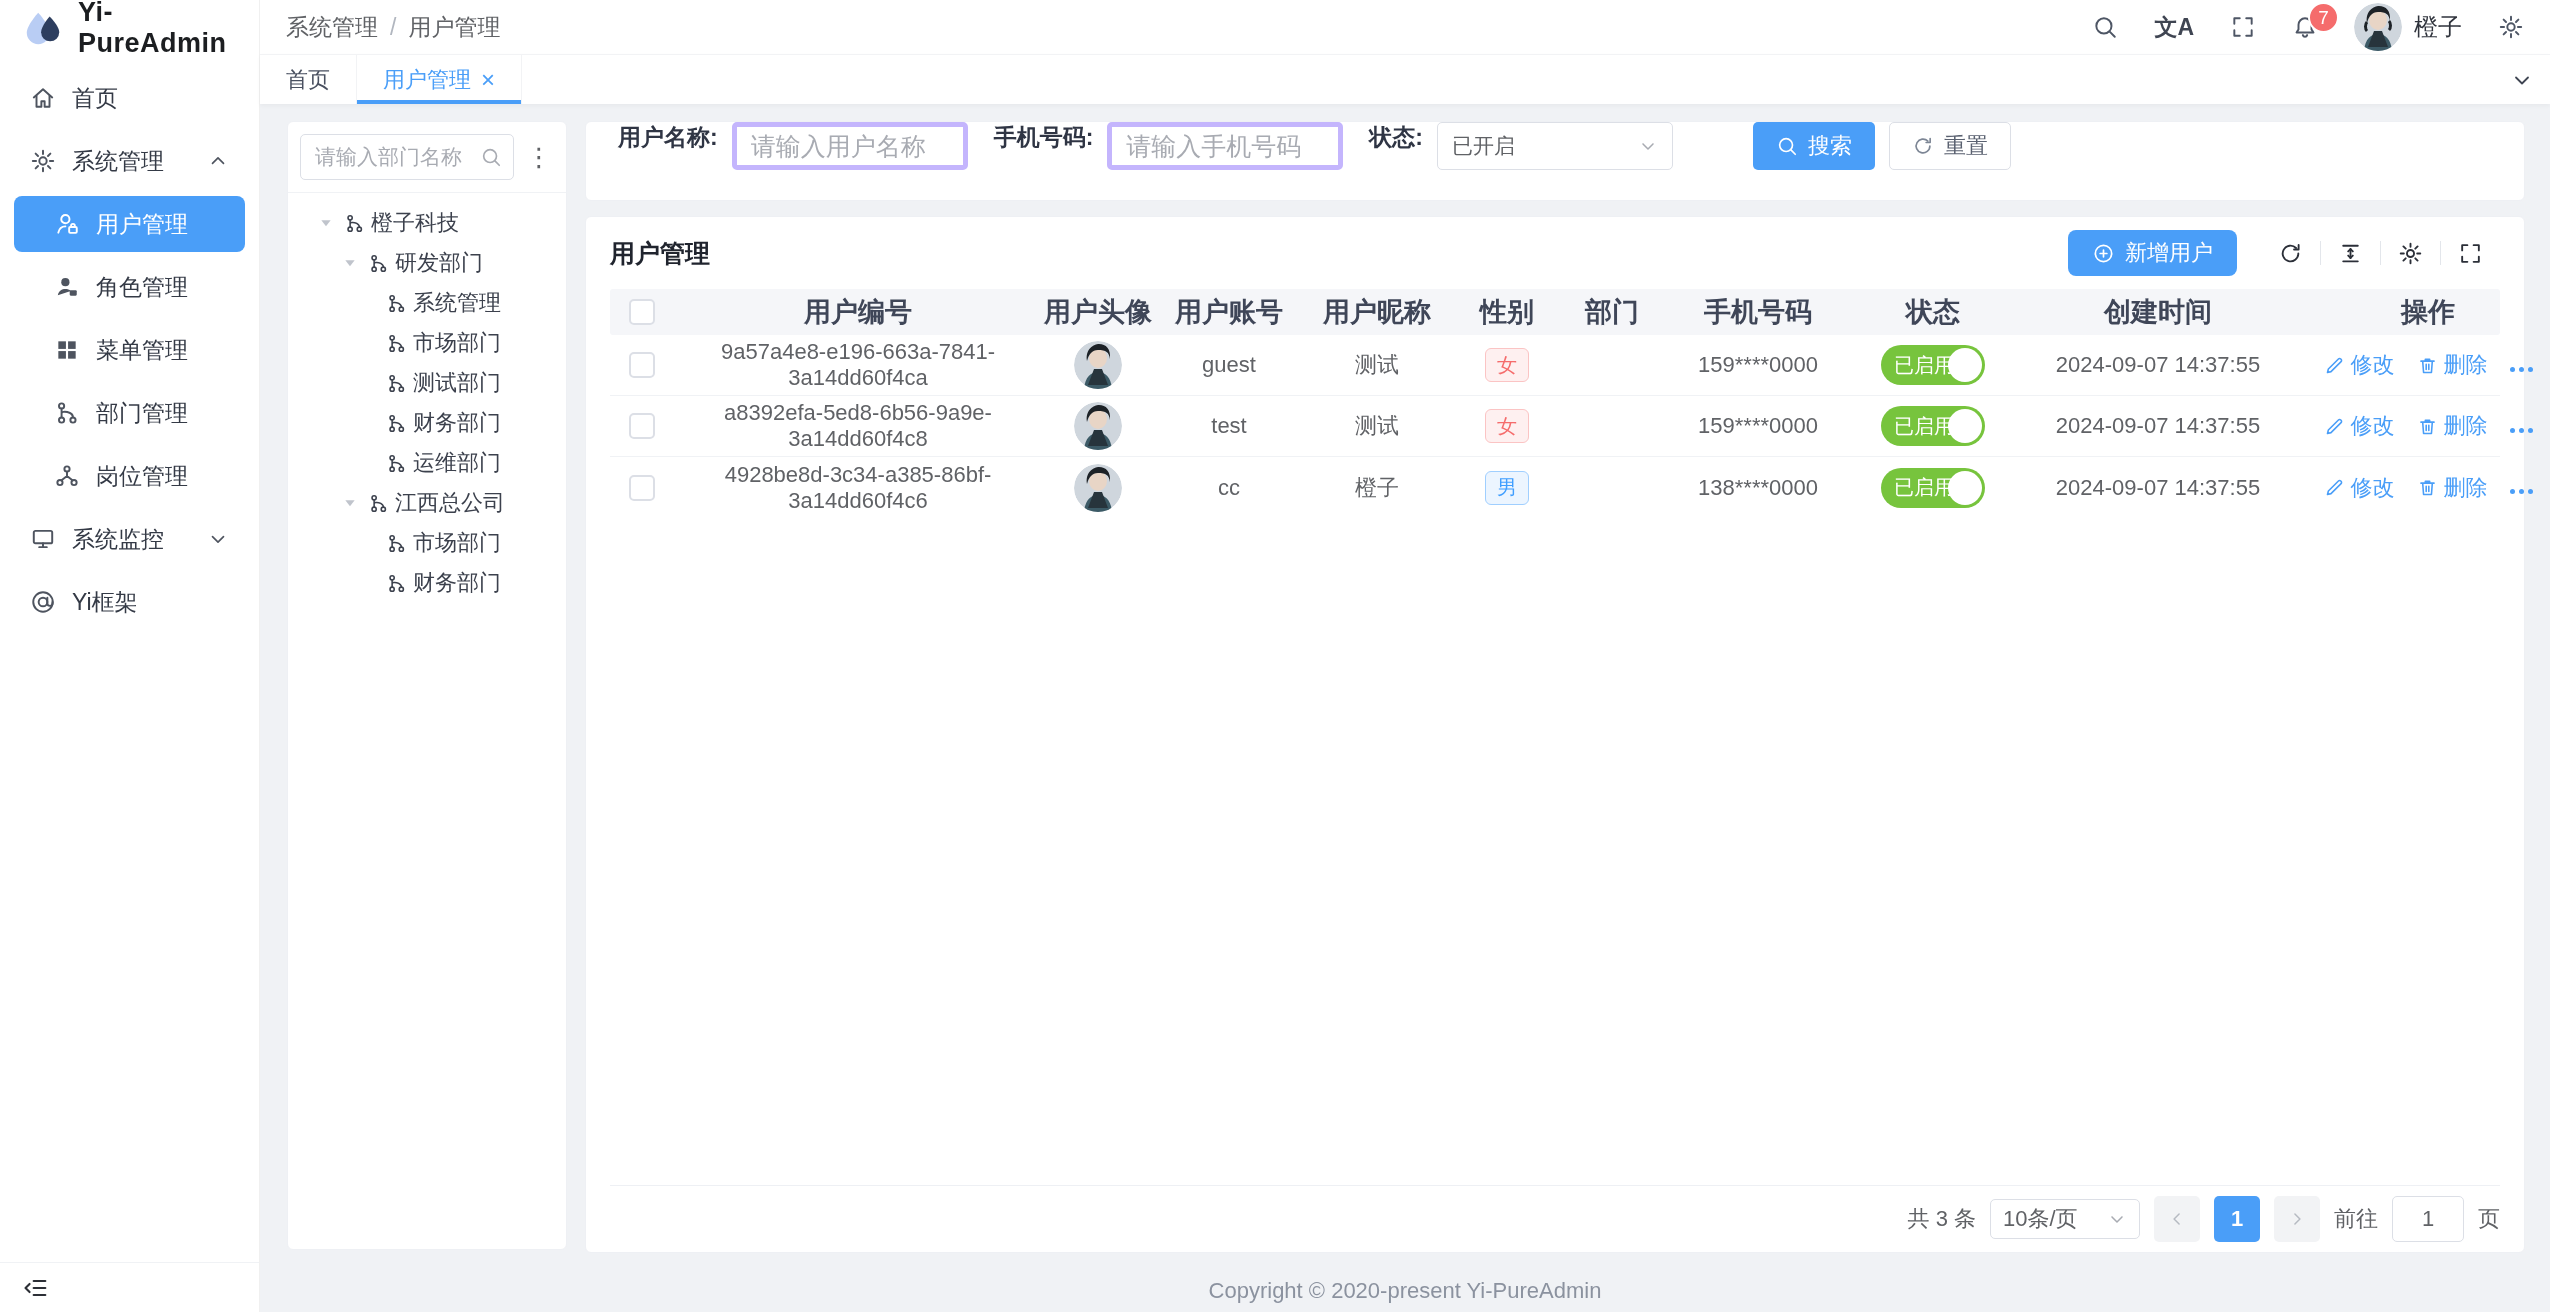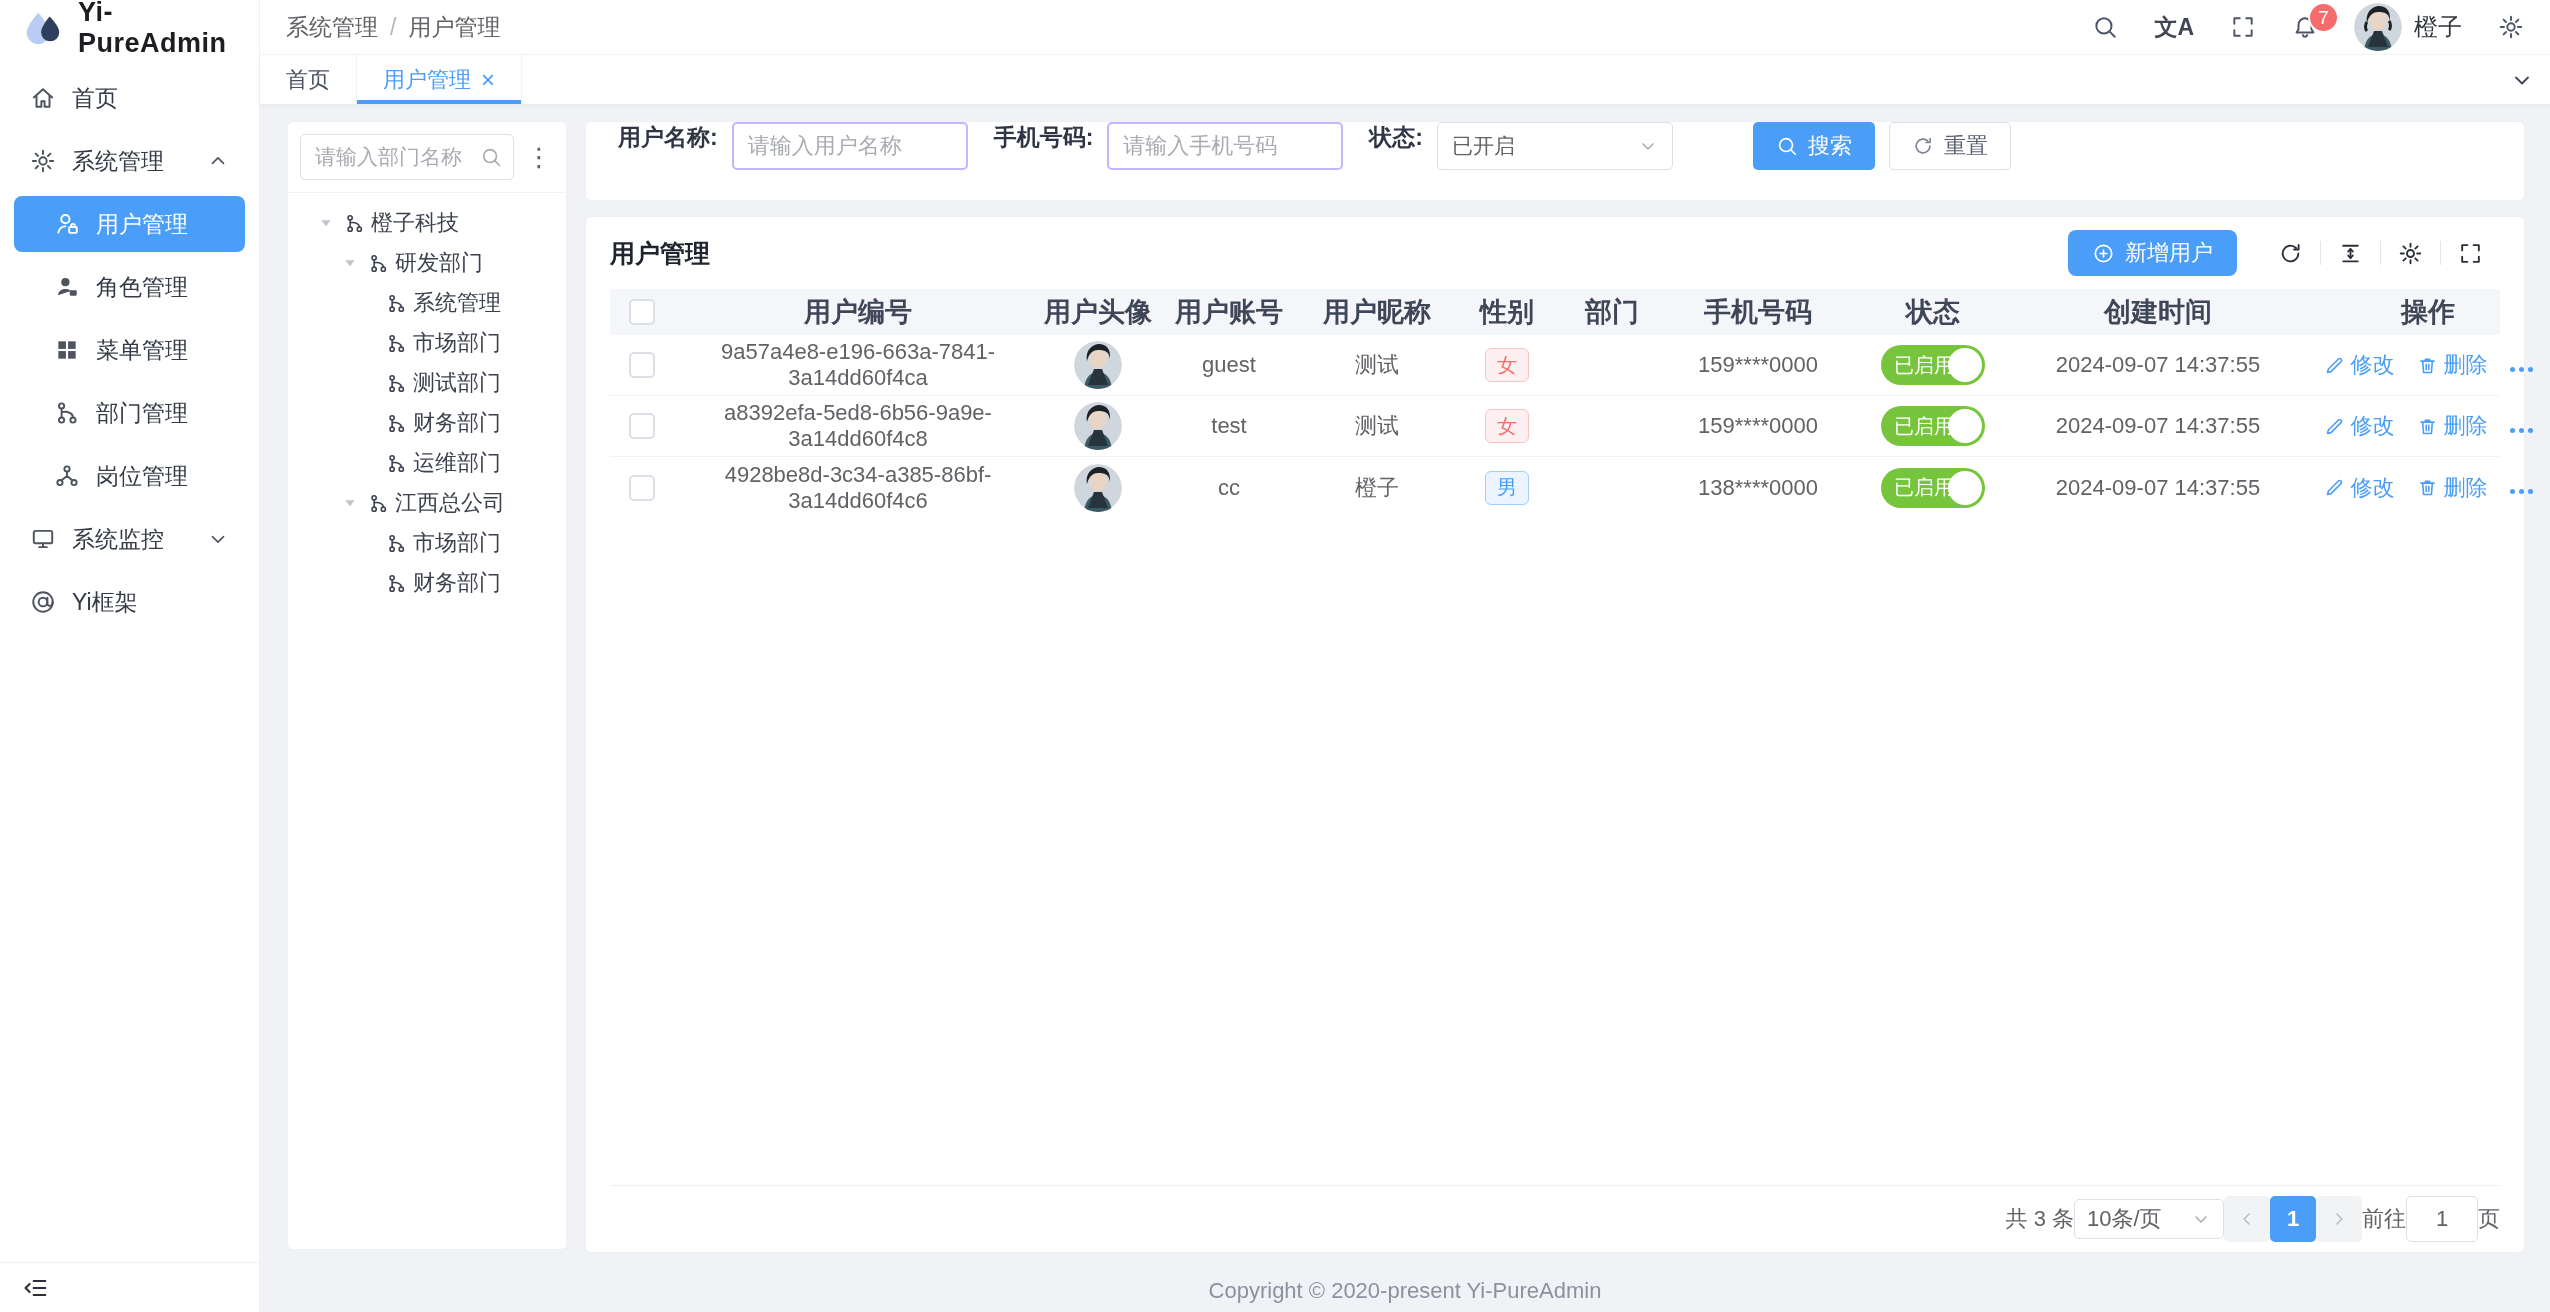--- a/index.html
+++ b/index.html
@@ -67,21 +67,21 @@
   .tree-node .node-ic .ic { width: 21px; height: 21px; }
   .tree-node.lvl0 { padding-left: 8px; }
   .tree-node.lvl1 { padding-left: 32px; }
   .tree-node.lvl2 { padding-left: 80px; }
 
   
   .content-col { flex: 1; display: flex; flex-direction: column; min-width: 0; }
 
   .filter-card { height: 80px; display: flex; align-items: flex-start; padding: 0 20px; gap: 14px; margin-bottom: 15px; flex-shrink: 0; }
   .filter-label { font-weight: bold; color: #2f3544; font-size: 23px; margin-left: 12px; }
-  .filter-input { width: 236px; height: 48px; border: 2px solid #c4b5fd; border-radius: 5px; padding: 0 14px; font-size: 22px; color: #606266; outline: none; font-family: inherit; }
+  .filter-input { width: 236px; height: 48px; border: 5px solid #c4b5fd; border-radius: 5px; padding: 0 14px; font-size: 25px; color: #606266; outline: none; font-family: inherit; }
   .filter-input::placeholder { color: #a8abb2; }
   .filter-select { width: 236px; height: 48px; border: 1px solid #dcdfe6; border-radius: 5px; padding: 0 14px; font-size: 21px; color: #606266; display: flex; align-items: center; cursor: pointer; background: #fff; }
   .filter-select .chev { margin-left: auto; color: #a8abb2; }
   .filter-select .chev .ic { width: 20px; height: 20px; }
   .btn { height: 48px; border-radius: 5px; display: inline-flex; align-items: center; gap: 10px; padding: 0 22px; font-size: 22px; cursor: pointer; border: 1px solid transparent; }
   .btn .ic { width: 22px; height: 22px; }
   .btn-primary { background: #4a9ef8; color: #fff; margin-left: 66px; }
   .btn-plain { background: #fff; border-color: #dcdfe6; color: #5a6170; }
   .btn-plain .ic { color: #7d8695; }
 
@@ -120,21 +120,21 @@
   .switch { width: 104px; height: 40px; border-radius: 20px; background: #77c43d; display: inline-flex; align-items: center; cursor: pointer; position: relative; }
   .switch-label { color: #fff; font-size: 20px; padding-left: 13px; }
   .switch-knob { position: absolute; right: 3px; top: 3px; width: 34px; height: 34px; border-radius: 50%; background: #fff; }
   .op-link { display: inline-flex; align-items: center; gap: 6px; color: #4a9ef8; cursor: pointer; font-size: 22px; }
   .op-link .ic { width: 21px; height: 21px; }
   .ops-wrap { display: flex; align-items: center; gap: 22px; }
   .more-dots { color: #4a9ef8; cursor: pointer; display: flex; gap: 4px; align-items: center; padding-top: 8px; }
   .more-dots i { width: 5px; height: 5px; border-radius: 50%; background: #4a9ef8; }
 
   
-  .pagination { height: 66px; display: flex; align-items: center; justify-content: flex-end; flex-shrink: 0; color: #606266; font-size: 22px; }
+  .pagination { height: 66px; display: flex; align-items: center; justify-content: flex-end; gap: 14px; flex-shrink: 0; color: #606266; font-size: 22px; }
   .page-size { width: 150px; height: 40px; border: 1px solid #dcdfe6; border-radius: 5px; display: flex; align-items: center; padding: 0 12px; cursor: pointer; background: #fff; }
   .page-size .chev { margin-left: auto; color: #a8abb2; }
   .page-size .chev .ic { width: 20px; height: 20px; }
   .pg-btn { width: 46px; height: 46px; border-radius: 5px; background: #f2f3f5; color: #b6bac2; display: flex; align-items: center; justify-content: center; cursor: pointer; }
   .pg-btn .ic { width: 20px; height: 20px; }
   .pg-num { width: 46px; height: 46px; border-radius: 5px; background: #4a9ef8; color: #fff; font-weight: bold; display: flex; align-items: center; justify-content: center; cursor: pointer; }
   .goto-input { width: 72px; height: 46px; border: 1px solid #dcdfe6; border-radius: 5px; text-align: center; font-size: 22px; color: #606266; outline: none; font-family: inherit; }
 
   .footer { height: 42px; display: flex; align-items: center; justify-content: center; color: #8b929f; font-size: 22px; flex-shrink: 0; margin-top: 18px; }
 </style>

